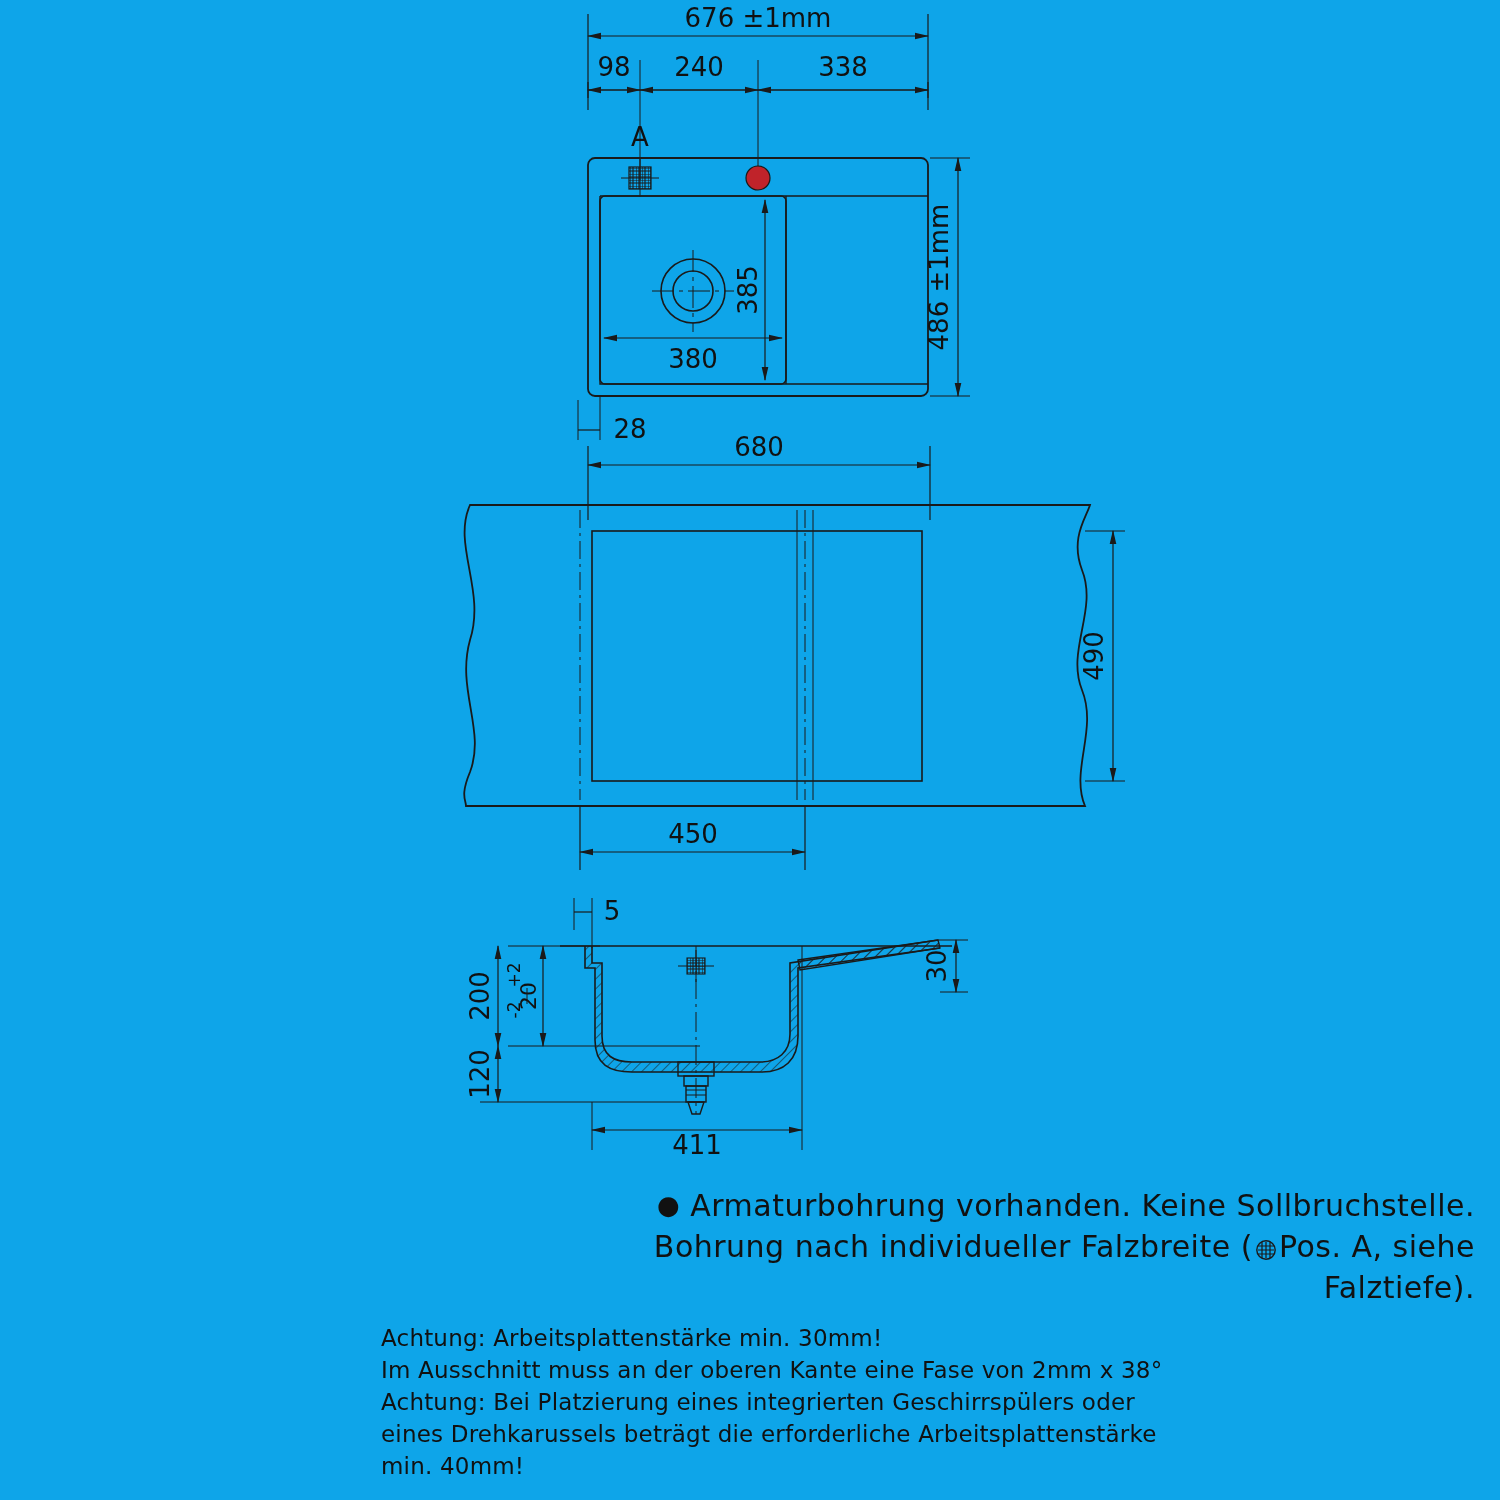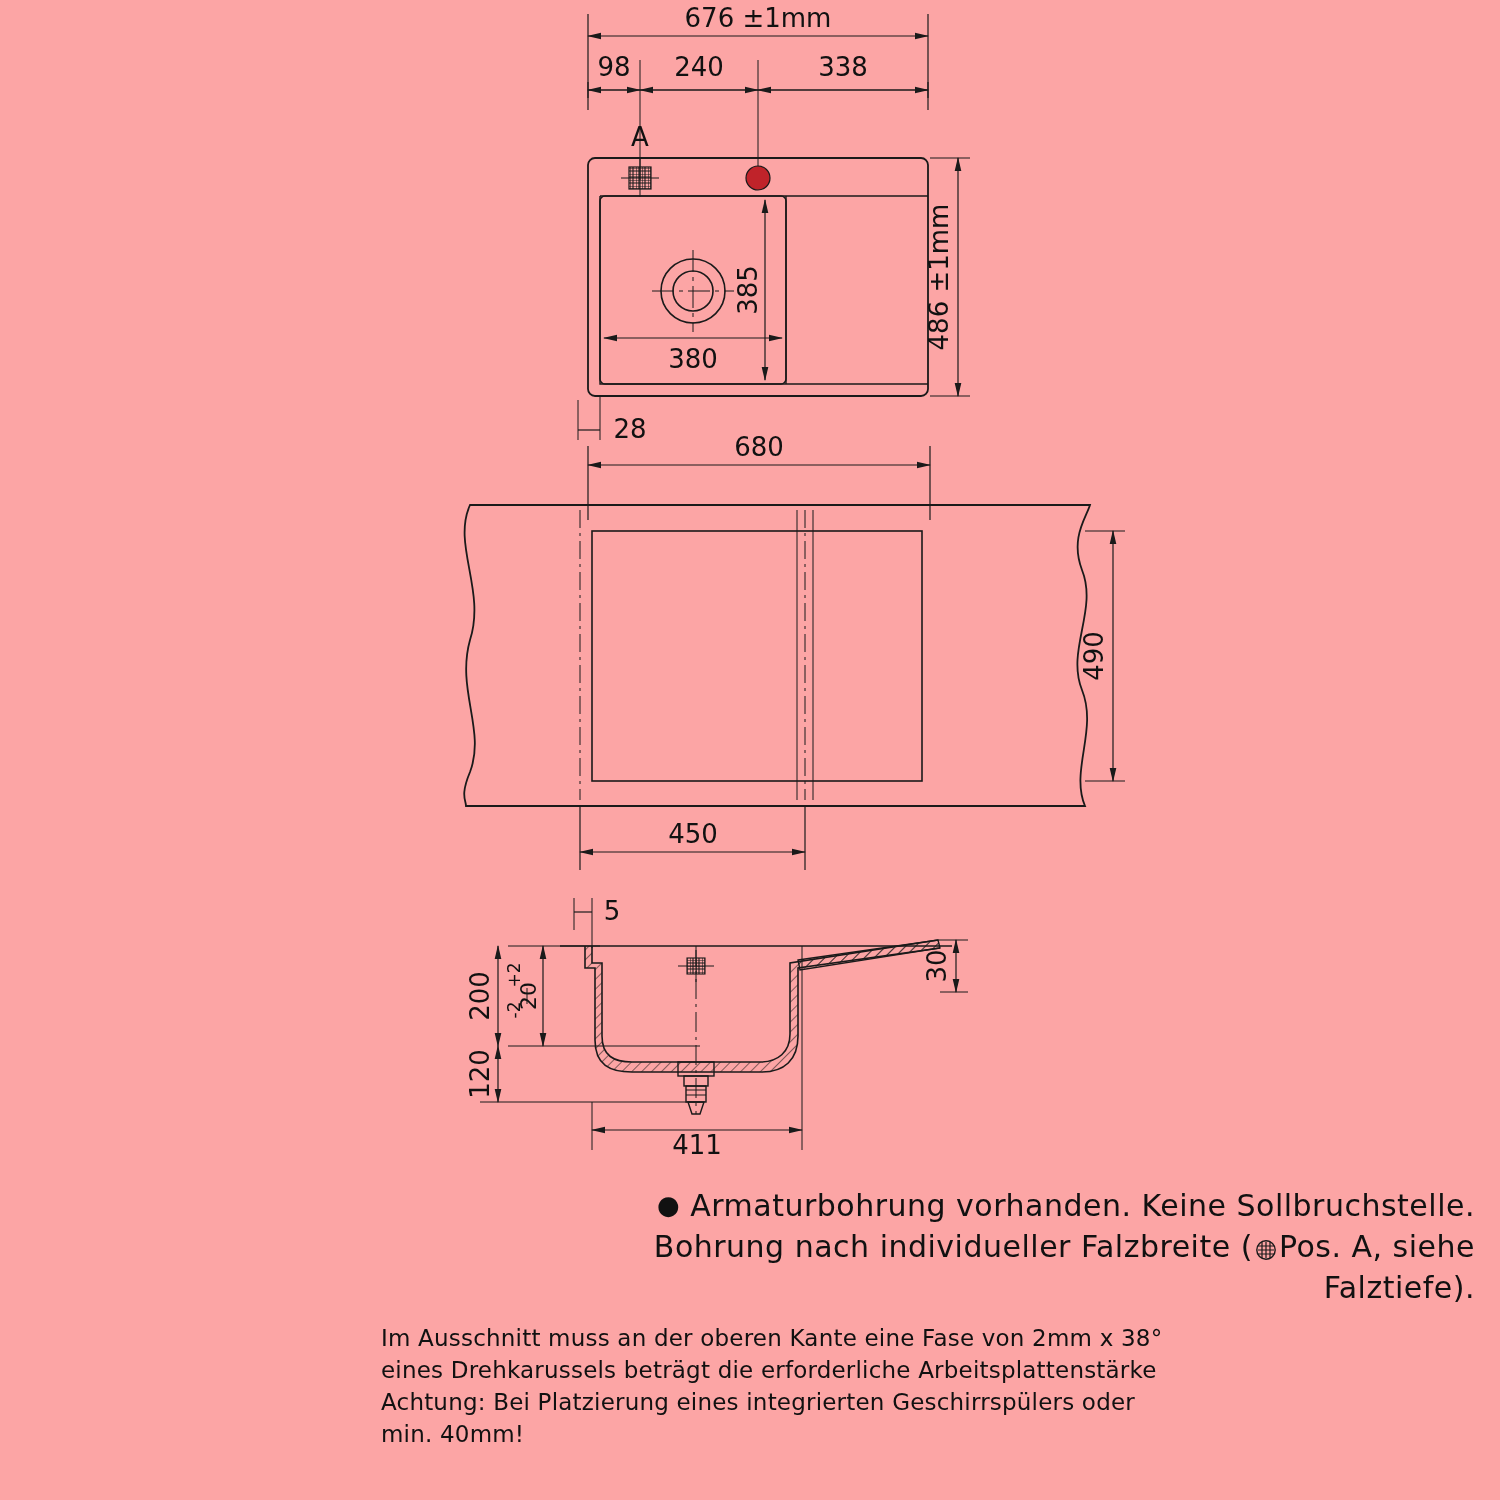--- a/index.html
+++ b/index.html
@@ -9,21 +9,21 @@
   }
   body {
     font-family: "DejaVu Sans", sans-serif;
     color: #1a1a1a;
   }
   #sheet {
     position: relative;
     width: 1500px;
     height: 1500px;
     overflow: hidden;
-    background: #fca5a5;
+    background: #0ea5e9;
   }
   #drawing {
     position: absolute;
     left: 0;
     top: 0;
     width: 1500px;
     height: 1500px;
   }
   .notes {
     position: absolute;
@@ -288,20 +288,21 @@
       <span>Armaturbohrung vorhanden. Keine Sollbruchstelle.</span>
       <br>
       <span>Bohrung nach individueller Falzbreite (</span><svg class="hatch-inline" viewBox="0 0 22 22">
           <circle cx="11" cy="11" r="9.2" fill="none" stroke="#1a1a1a" stroke-width="1.4"></circle>
           <path d="M3,7 H19 M3,11 H19 M3,15 H19 M7,3 V19 M11,3 V19 M15,3 V19" stroke="#1a1a1a" stroke-width="1.2" fill="none"></path>
         </svg><span>Pos. A, siehe</span>
       <br>
       <span>Falztiefe).</span>
     </div>
     <div class="note-sub">
+      <div>Achtung: Arbeitsplattenstärke min. 30mm!</div>
       <div>Im Ausschnitt muss an der oberen Kante eine Fase von 2mm x 38°</div>
+      <div>Achtung: Bei Platzierung eines integrierten Geschirrspülers oder</div>
       <div>eines Drehkarussels beträgt die erforderliche Arbeitsplattenstärke</div>
-      <div>Achtung: Bei Platzierung eines integrierten Geschirrspülers oder</div>
       <div>min. 40mm!</div>
     </div>
   </div>
 
 </div>
 
 </body></html>

